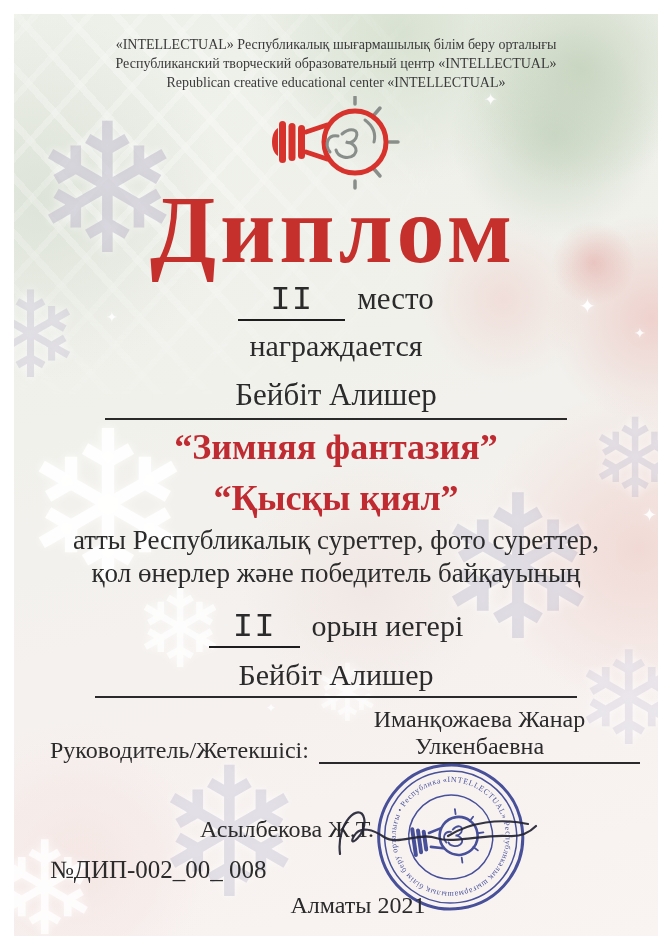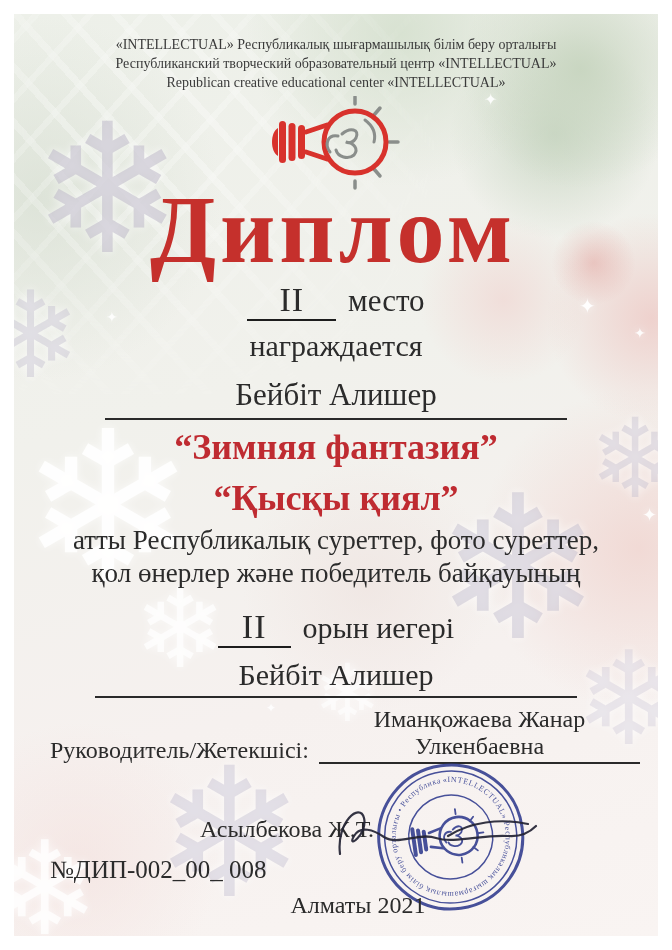--- a/index.html
+++ b/index.html
@@ -39,21 +39,21 @@
   .content { position:relative; z-index:2; text-align:center; }
 
   .header { padding-top:22px; font-size:14px; line-height:1.34; color:#3a3a3a; }
   .logo-wrap { margin-top:4px; }
   .logo-wrap svg { display:block; margin:0 auto; }
   .title {
     margin:-6px 6px 0 0; font-weight:bold; font-size:96px; line-height:.95;
     color:#c5302c; letter-spacing:4px;
   }
   .place-line { margin-top:6px; font-size:31px; }
-  .uline { display:inline-block; border-bottom:2px solid #1d1d1d; padding:0 32px; }
+  .uline { display:inline-block; border-bottom:2px solid #1d1d1d; padding:0 32px;font-family:Liberation Mono, monospace; }
   .numeral { font-size:34px; letter-spacing:1px; }
   .place-word { margin-left:12px; }
   .awarded { font-size:30px; margin-top:8px; }
   .name-line { margin-top:14px; }
   .name-underline {
     display:inline-block; width:462px; border-bottom:2px solid #2a2a2a;
     font-size:31px; padding-bottom:5px;
   }
   .para { margin-top:20px; font-size:27px; line-height:1.22; }
   .para2 { margin-top:2px; font-size:27px; line-height:1.22; }

